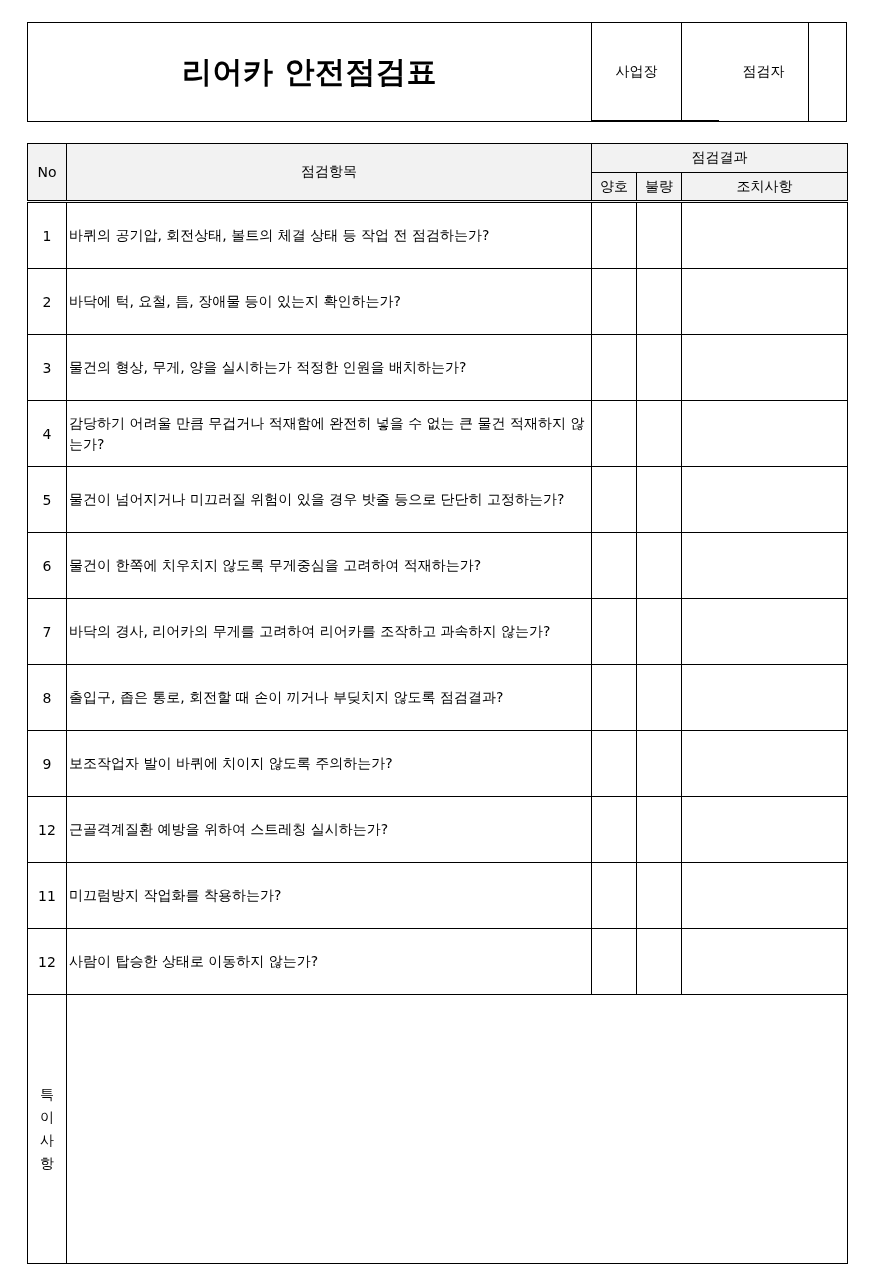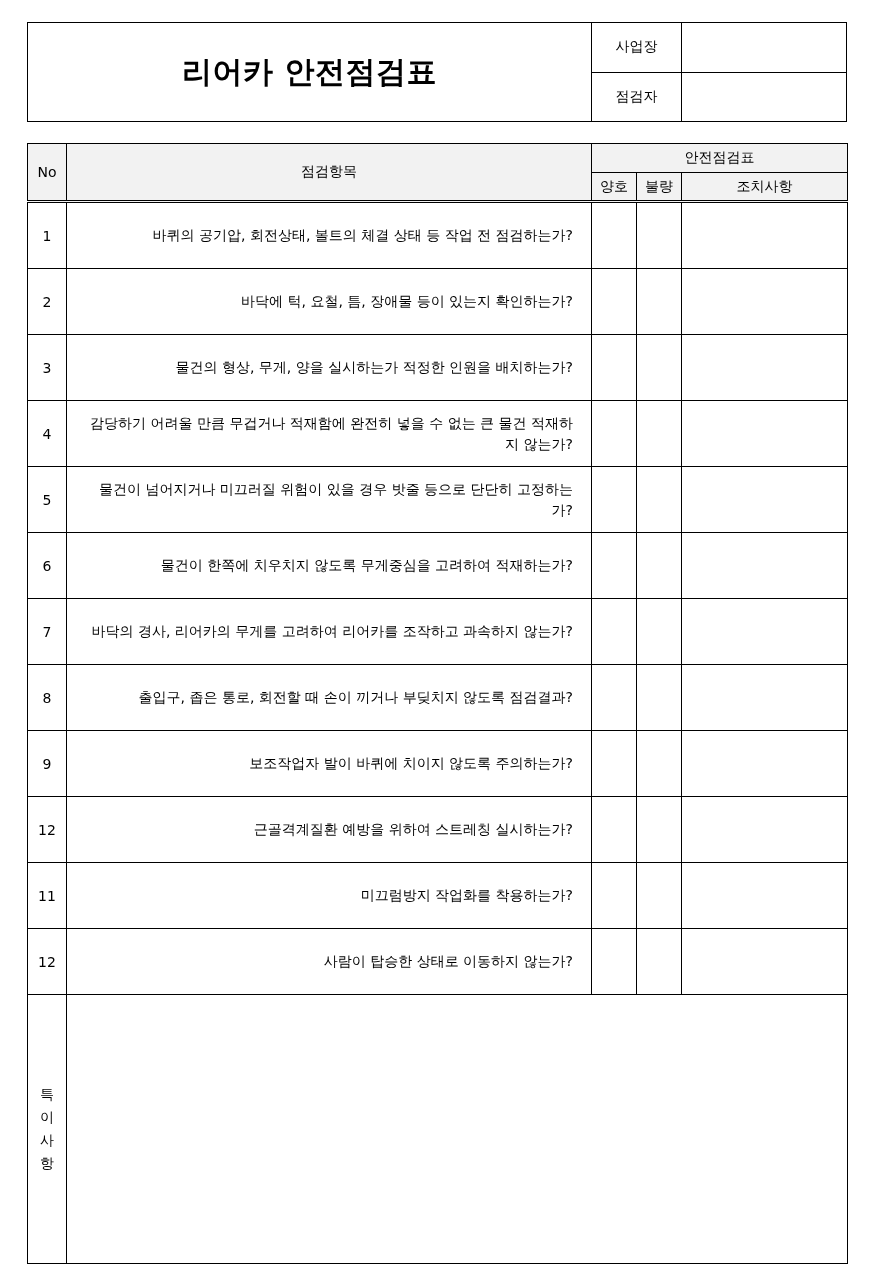--- a/index.html
+++ b/index.html
@@ -8,21 +8,21 @@
   
   .head-box {
     position: absolute; left: 27px; top: 22px; width: 818px; height: 98px;
     border: 1px solid #000; box-sizing: content-box; display: flex;
   }
   .head-title {
     width: 563px; border-right: 1px solid #000;
     display: flex; align-items: center; justify-content: center;
     font-size: 30px; font-weight: bold; letter-spacing: 0.5px;
   }
-  .head-info { flex: 1; display: flex; flex-direction: column; }
+  .head-info { flex: 1; display: flex; flex-direction: row; }
   .info-row { flex: 1; display: flex; border-bottom: 1px solid #000; }
   .info-row:last-child { border-bottom: none; }
   .info-label {
     width: 89px; border-right: 1px solid #000;
     display: flex; align-items: center; justify-content: center;
     font-size: 14px;
   }
   .info-value { flex: 1; }
 
   
@@ -42,21 +42,21 @@
 
   .hdr { background: #f2f2f2; text-align: center; }
   .hdr-row1 th { height: 28px; }
   .hdr-row2 th { height: 27px; border-bottom: 3px double #000 !important; }
   .hdr-no, .hdr-item { border-bottom: 3px double #000 !important; }
 
   .data-row td { height: 65px; border-bottom: 1px dotted #000; }
   .data-row:last-of-type td { border-bottom: 1px solid #000; }
   .data-row.last td { border-bottom: 1px solid #000; }
   .cell-no { text-align: center; font-size: 14px; }
-  .cell-item { text-align: right; padding: 0 18px !important; line-height: 21px; vertical-align: middle; }
+  .cell-item { text-align: left; padding: 0 2px !important; line-height: 21px; vertical-align: middle; }
   .cell-empty { }
 
   .notes-row td { height: 268px; border-bottom: 1px solid #000; }
   .notes-label {
     text-align: center; vertical-align: middle; font-size: 14px; line-height: 23px;
   }
   .notes-label span { display: block; }
 </style>
 </head>
 <body>
@@ -80,21 +80,21 @@
     <col class="c-no">
       <col class="c-item">
       <col class="c-good">
       <col class="c-bad">
       <col class="c-action">
   </colgroup>
   <thead>
     <tr class="hdr-row1">
       <th class="hdr hdr-no" rowspan="2">No</th>
       <th class="hdr hdr-item" rowspan="2">점검항목</th>
-      <th class="hdr" colspan="3">안전점검표</th>
+      <th class="hdr" colspan="3">점검결과</th>
     </tr>
     <tr class="hdr-row2">
       <th class="hdr">양호</th>
       <th class="hdr">불량</th>
       <th class="hdr">조치사항</th>
     </tr>
   </thead>
   <tbody>
     <tr class="data-row">
       <td class="cell-no">1</td>

